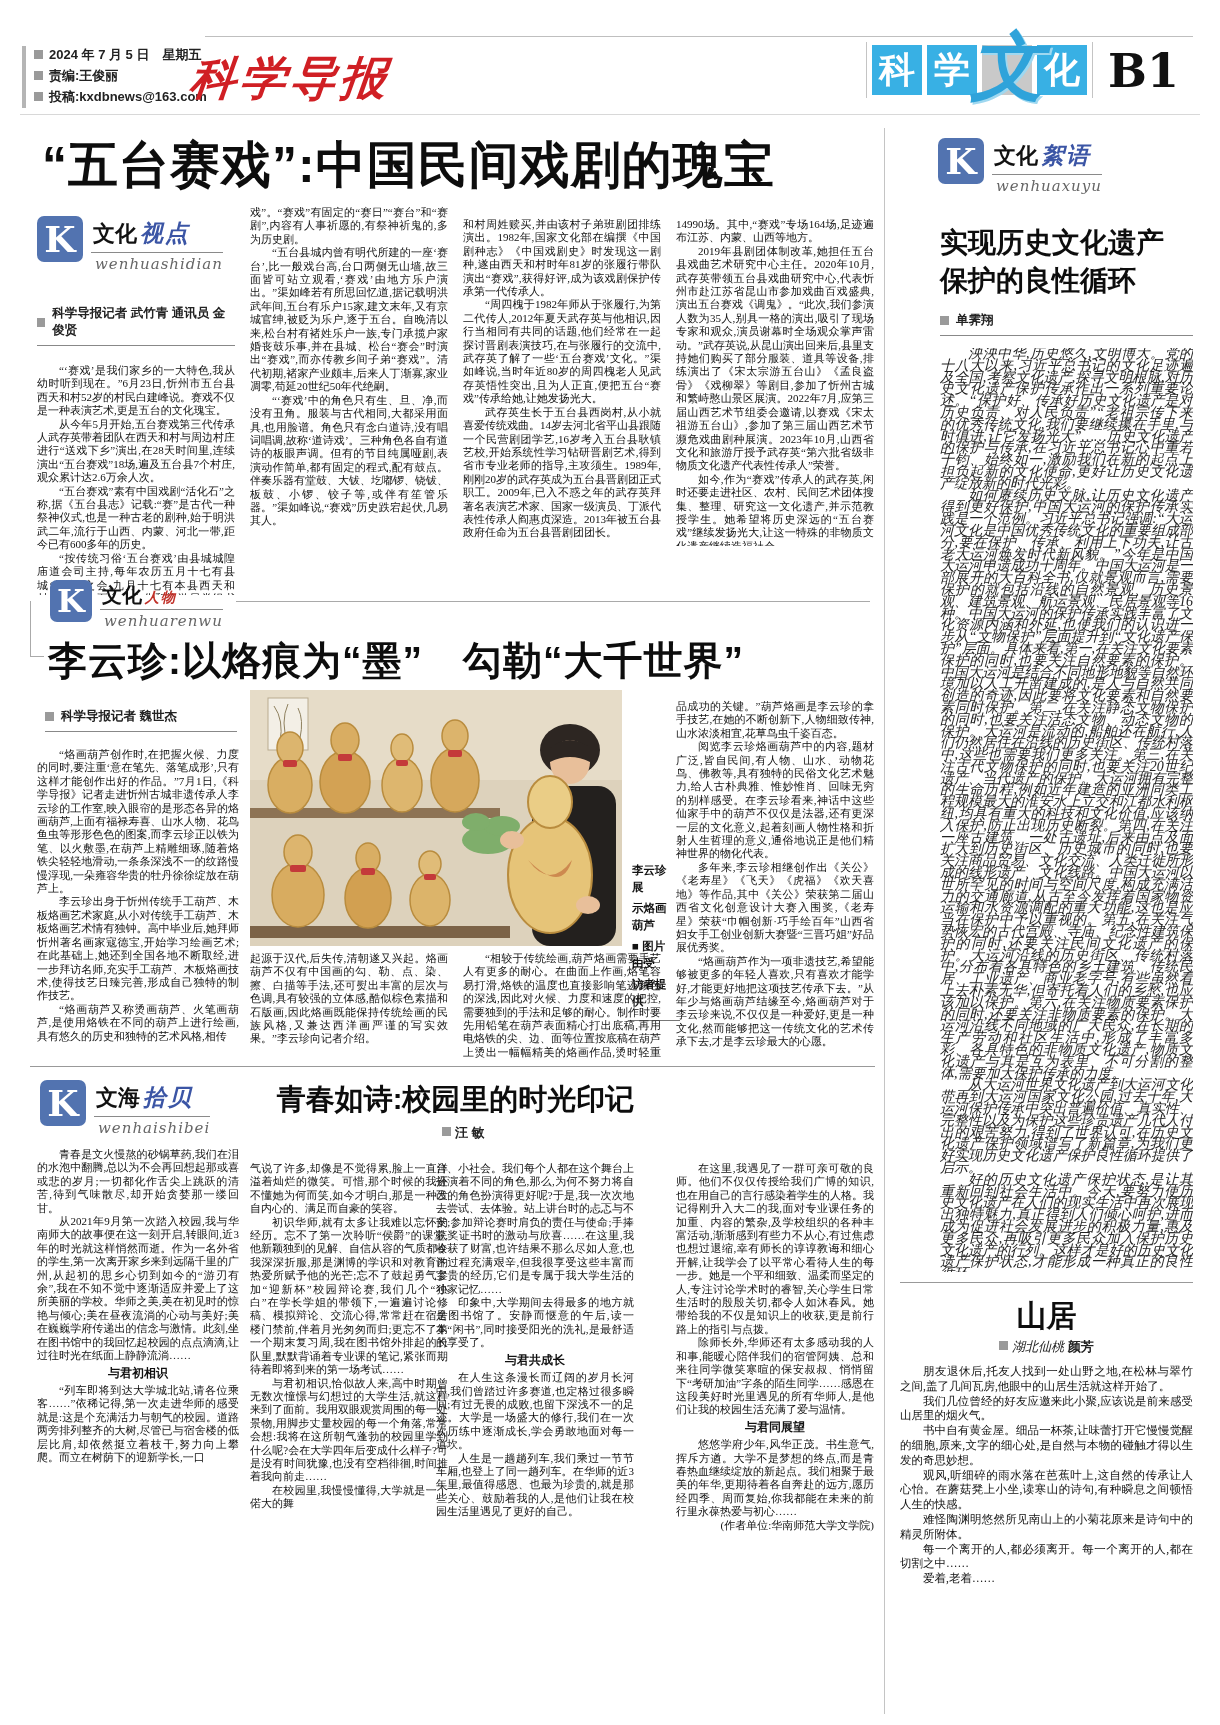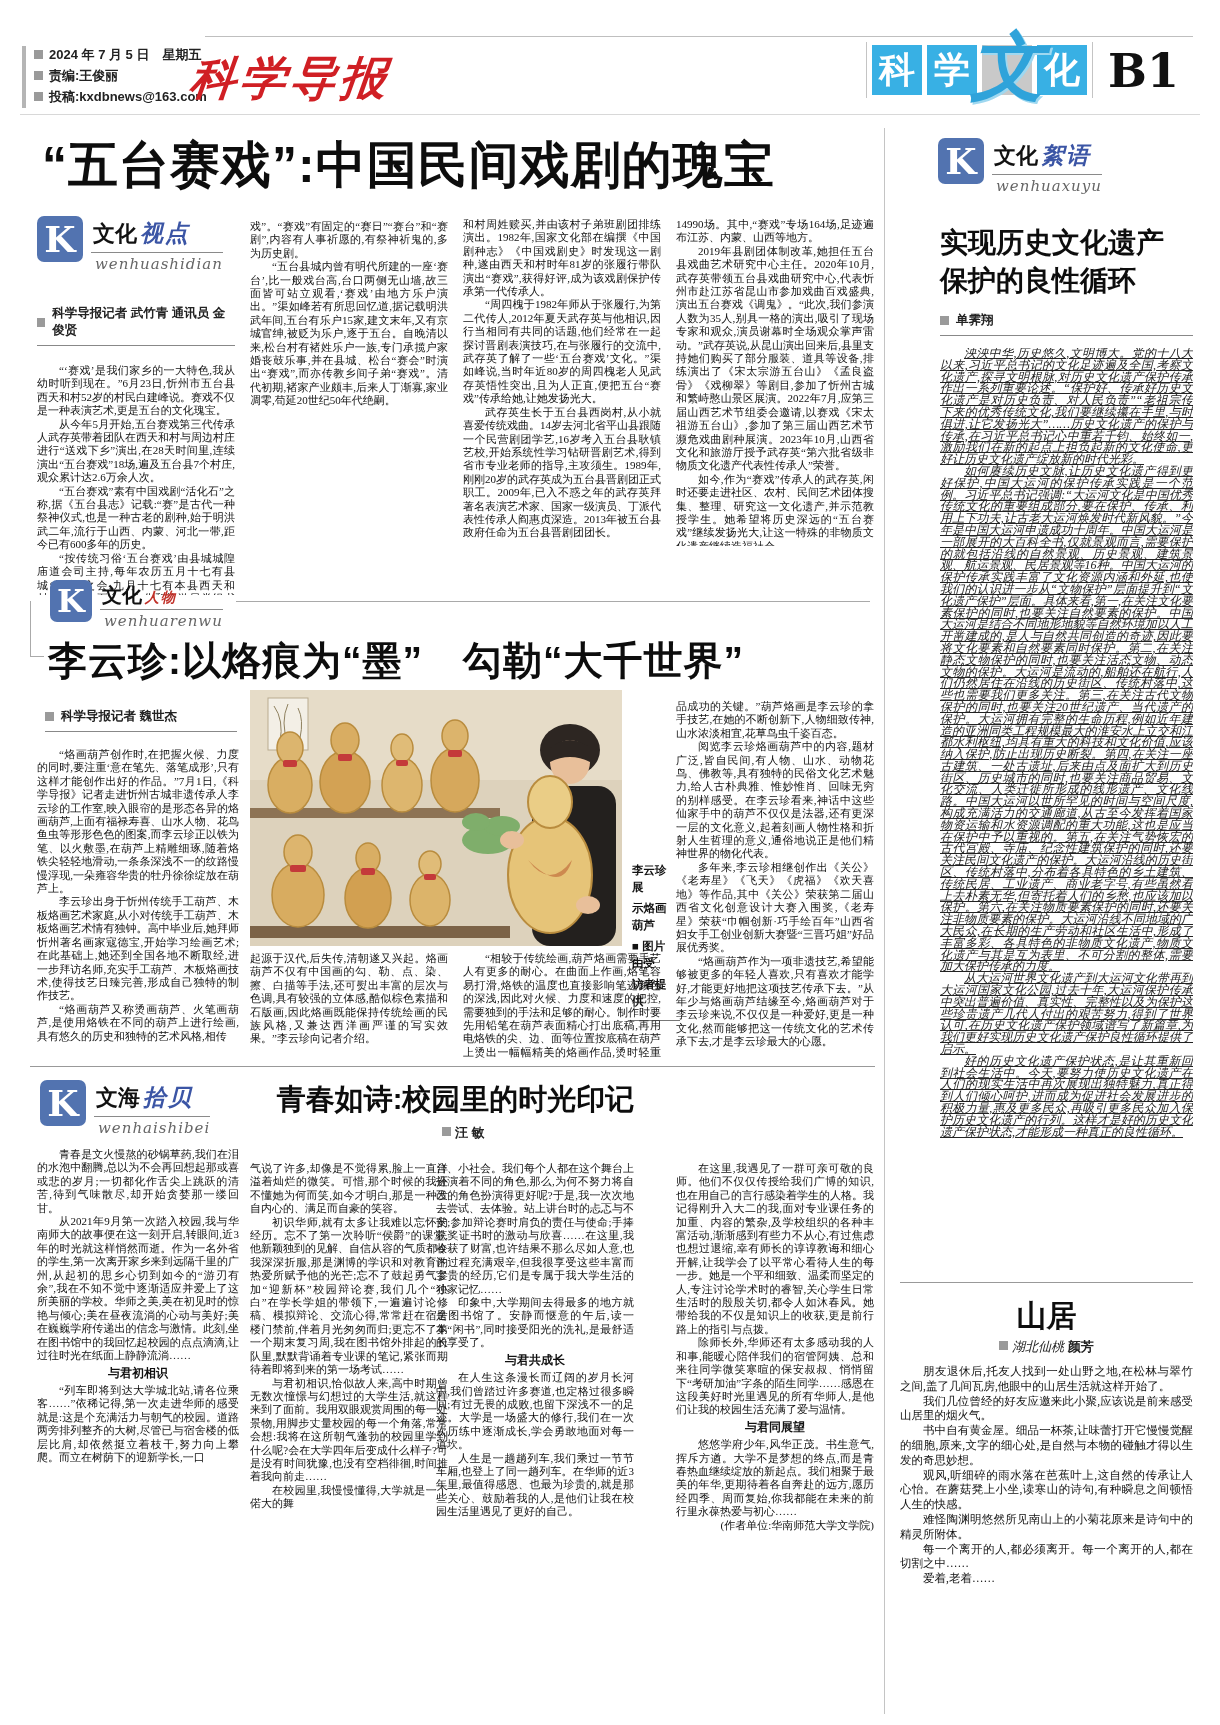--- a/index.html
+++ b/index.html
@@ -47,21 +47,21 @@
           border-bottom:1px solid #888;padding-bottom:6px;display:flex;align-items:center;gap:7px;}
   .byline-c{font-family:"Liberation Sans",sans-serif;font-weight:bold;font-size:13px;color:#222;text-align:center;}
 
   
   .coltxt{font-size:11px;line-height:13.4px;text-align:justify;overflow:hidden;color:#111;}
   .coltxt .para{margin:0;text-indent:2em;}
   .coltxt .para.flush{text-indent:0;}
   .coltxt .subhead{font-family:"Liberation Sans",sans-serif;font-weight:bold;font-size:12px;
                    text-align:center;text-indent:0;margin:4px 0;}
   .coltxt .author{text-indent:0;text-align:right;}
-  .essaytxt{font-size:12px;line-height:11.8px;font-style:italic;text-align:justify;overflow:hidden;color:#222;text-decoration:underline;}
+  .essaytxt{font-size:14px;line-height:11.8px;font-style:italic;text-align:justify;overflow:hidden;color:#222;}
   .essaytxt .para{margin:0;text-indent:2em;}
   .poemtxt{font-size:11.5px;line-height:14.8px;text-align:justify;overflow:hidden;color:#111;}
   .poemtxt .para{margin:0;text-indent:2em;}
 
   
   .caption{font-family:"Liberation Sans",sans-serif;font-weight:bold;font-size:11.5px;line-height:17px;
            color:#111;border-bottom:1px solid #777;padding-bottom:6px;}
   .caption .para{margin:4px;text-indent:0;}
 
   .badge-tail{position:absolute;height:1px;background:#a9a9a9;}
@@ -123,23 +123,24 @@
     <span class="sq"></span>
     <span>科学导报记者 武竹青 通讯员 金俊贤</span>
   </div>
 
   <div class="abs coltxt" style="left:37px;top:364px;width:198px;height:231px;">
       <p class="para">“‘赛戏’是我们家乡的一大特色,我从幼时听到现在。”6月23日,忻州市五台县西天和村52岁的村民白建峰说。赛戏不仅是一种表演艺术,更是五台的文化瑰宝。</p>
       <p class="para">从今年5月开始,五台赛戏第三代传承人武存英带着团队在西天和村与周边村庄进行“送戏下乡”演出,在28天时间里,连续演出“五台赛戏”18场,遍及五台县7个村庄,观众累计达2.6万余人次。</p>
       <p class="para">“五台赛戏”素有中国戏剧“活化石”之称,据《五台县志》记载:“赛”是古代一种祭神仪式,也是一种古老的剧种,始于明洪武二年,流行于山西、内蒙、河北一带,距今已有600多年的历史。</p>
       <p class="para">“按传统习俗‘五台赛戏’由县城城隍庙道会司主持,每年农历五月十七有县城‘报赛’之会,九月十七有本县西天和村‘赛会’。”五台县文化和旅游局党组书记渠如峰介绍说,“赛会”时多家戏班子演戏剧,称“赛</p>
     </div>
-  <div class="abs coltxt" style="left:250px;top:220px;width:198px;height:328px;">
+  <div class="abs coltxt" style="left:250px;top:206px;width:198px;height:328px;">
       <p class="para flush">戏”。“赛戏”有固定的“赛日”“赛台”和“赛剧”,内容有人事祈愿的,有祭神祈鬼的,多为历史剧。</p>
       <p class="para">“五台县城内曾有明代所建的一座‘赛台’,比一般戏台高,台口两侧无山墙,故三面皆可站立观看,‘赛戏’由地方乐户演出。”渠如峰若有所思回忆道,据记载明洪武年间,五台有乐户15家,建文末年,又有京城官绅,被贬为乐户,逐于五台。自晚清以来,松台村有褚姓乐户一族,专门承揽户家婚丧鼓乐事,并在县城、松台“赛会”时演出“赛戏”,而亦传教乡间子弟“赛戏”。清代初期,褚家产业颇丰,后来人丁渐寡,家业凋零,苟延20世纪50年代绝嗣。</p>
+      <p class="para">“‘赛戏’中的角色只有生、旦、净,而没有丑角。服装与古代相同,大都采用面具,也用脸谱。角色只有念白道诗,没有唱词唱调,故称‘道诗戏’。三种角色各自有道诗的板眼声调。但有的节目纯属哑剧,表演动作简单,都有固定的程式,配有鼓点。伴奏乐器有堂鼓、大钹、圪嘟锣、铙钹、板鼓、小锣、铰子等,或伴有笙管乐器。”渠如峰说,“赛戏”历史跌宕起伏,几易其人。</p>
     </div>
   <div class="abs coltxt" style="left:463px;top:218px;width:198px;height:328px;">
       <p class="para flush">和村周姓赎买,并由该村子弟班剧团排练演出。1982年,国家文化部在编撰《中国剧种志》《中国戏剧史》时发现这一剧种,遂由西天和村时年81岁的张履行带队演出“赛戏”,获得好评,成为该戏剧保护传承第一代传承人。</p>
       <p class="para">“周四槐于1982年师从于张履行,为第二代传人,2012年夏天武存英与他相识,因行当相同有共同的话题,他们经常在一起探讨晋剧表演技巧,在与张履行的交流中,武存英了解了一些‘五台赛戏’文化。”渠如峰说,当时年近80岁的周四槐老人见武存英悟性突出,且为人正直,便把五台“赛戏”传承给她,让她发扬光大。</p>
       <p class="para">武存英生长于五台县西岗村,从小就喜爱传统戏曲。14岁去河北省平山县跟随一个民营剧团学艺,16岁考入五台县耿镇艺校,开始系统性学习钻研晋剧艺术,得到省市专业老师的指导,主攻须生。1989年,刚刚20岁的武存英成为五台县晋剧团正式职工。2009年,已入不惑之年的武存英拜著名表演艺术家、国家一级演员、丁派代表性传承人阎惠贞深造。2013年被五台县政府任命为五台县晋剧团团长。</p>
     </div>
   <div class="abs coltxt" style="left:676px;top:218px;width:198px;height:328px;">
       <p class="para flush">14990场。其中,“赛戏”专场164场,足迹遍布江苏、内蒙、山西等地方。</p>
       <p class="para">2019年县剧团体制改革,她担任五台县戏曲艺术研究中心主任。2020年10月,武存英带领五台县戏曲研究中心,代表忻州市赴江苏省昆山市参加戏曲百戏盛典,演出五台赛戏《调鬼》。“此次,我们参演人数为35人,别具一格的演出,吸引了现场专家和观众,演员谢幕时全场观众掌声雷动。”武存英说,从昆山演出回来后,县里支持她们购买了部分服装、道具等设备,排练演出了《宋太宗游五台山》《孟良盗骨》《戏柳翠》等剧目,参加了忻州古城和繁峙憨山景区展演。2022年7月,应第三届山西艺术节组委会邀请,以赛戏《宋太祖游五台山》,参加了第三届山西艺术节濒危戏曲剧种展演。2023年10月,山西省文化和旅游厅授予武存英“第六批省级非物质文化遗产代表性传承人”荣誉。</p>
       <p class="para">如今,作为“赛戏”传承人的武存英,闲时还要走进社区、农村、民间艺术团体搜集、整理、研究这一文化遗产,并示范教授学生。她希望将历史深远的“五台赛戏”继续发扬光大,让这一特殊的非物质文化遗产继续造福社会。</p>

